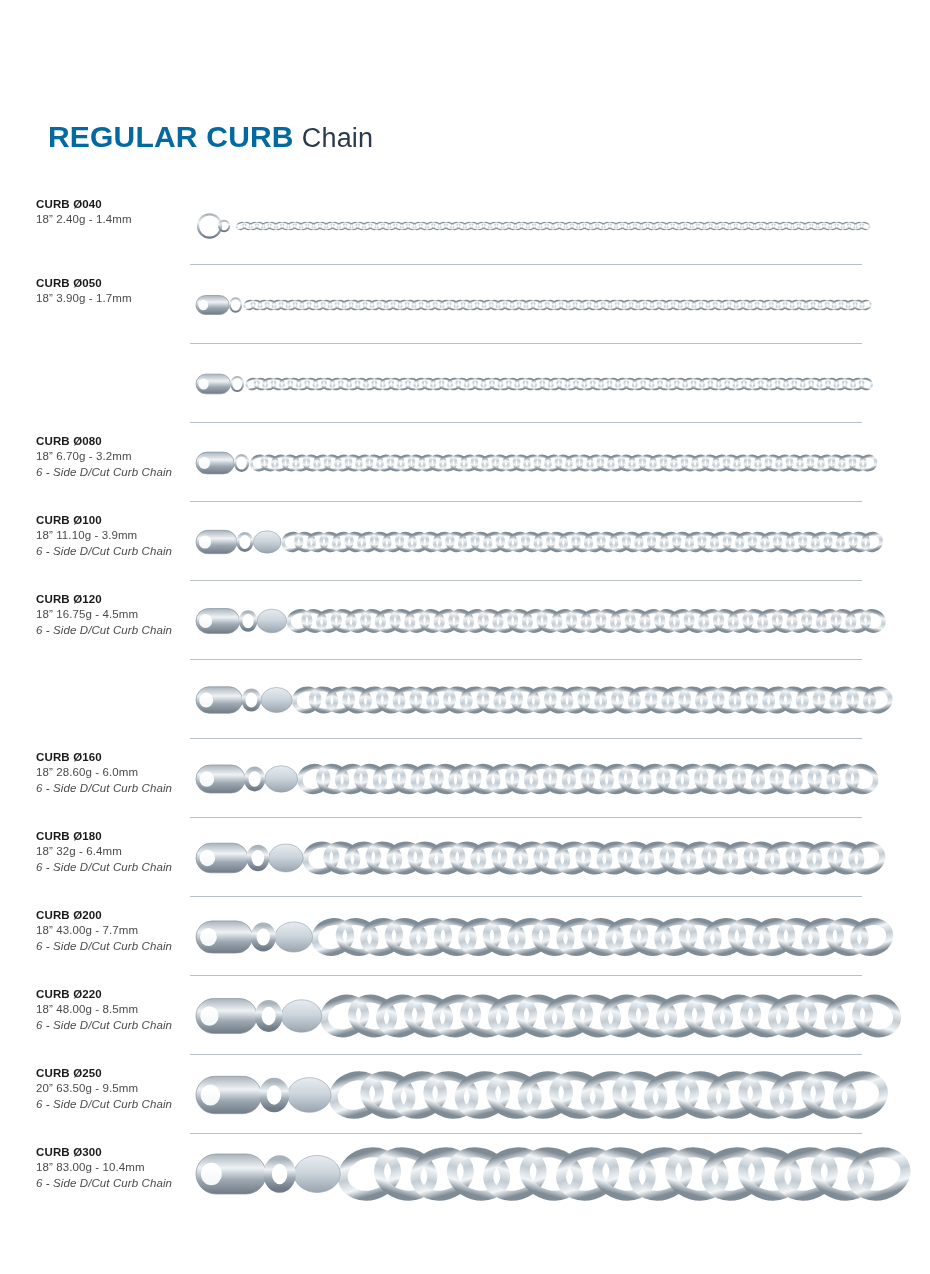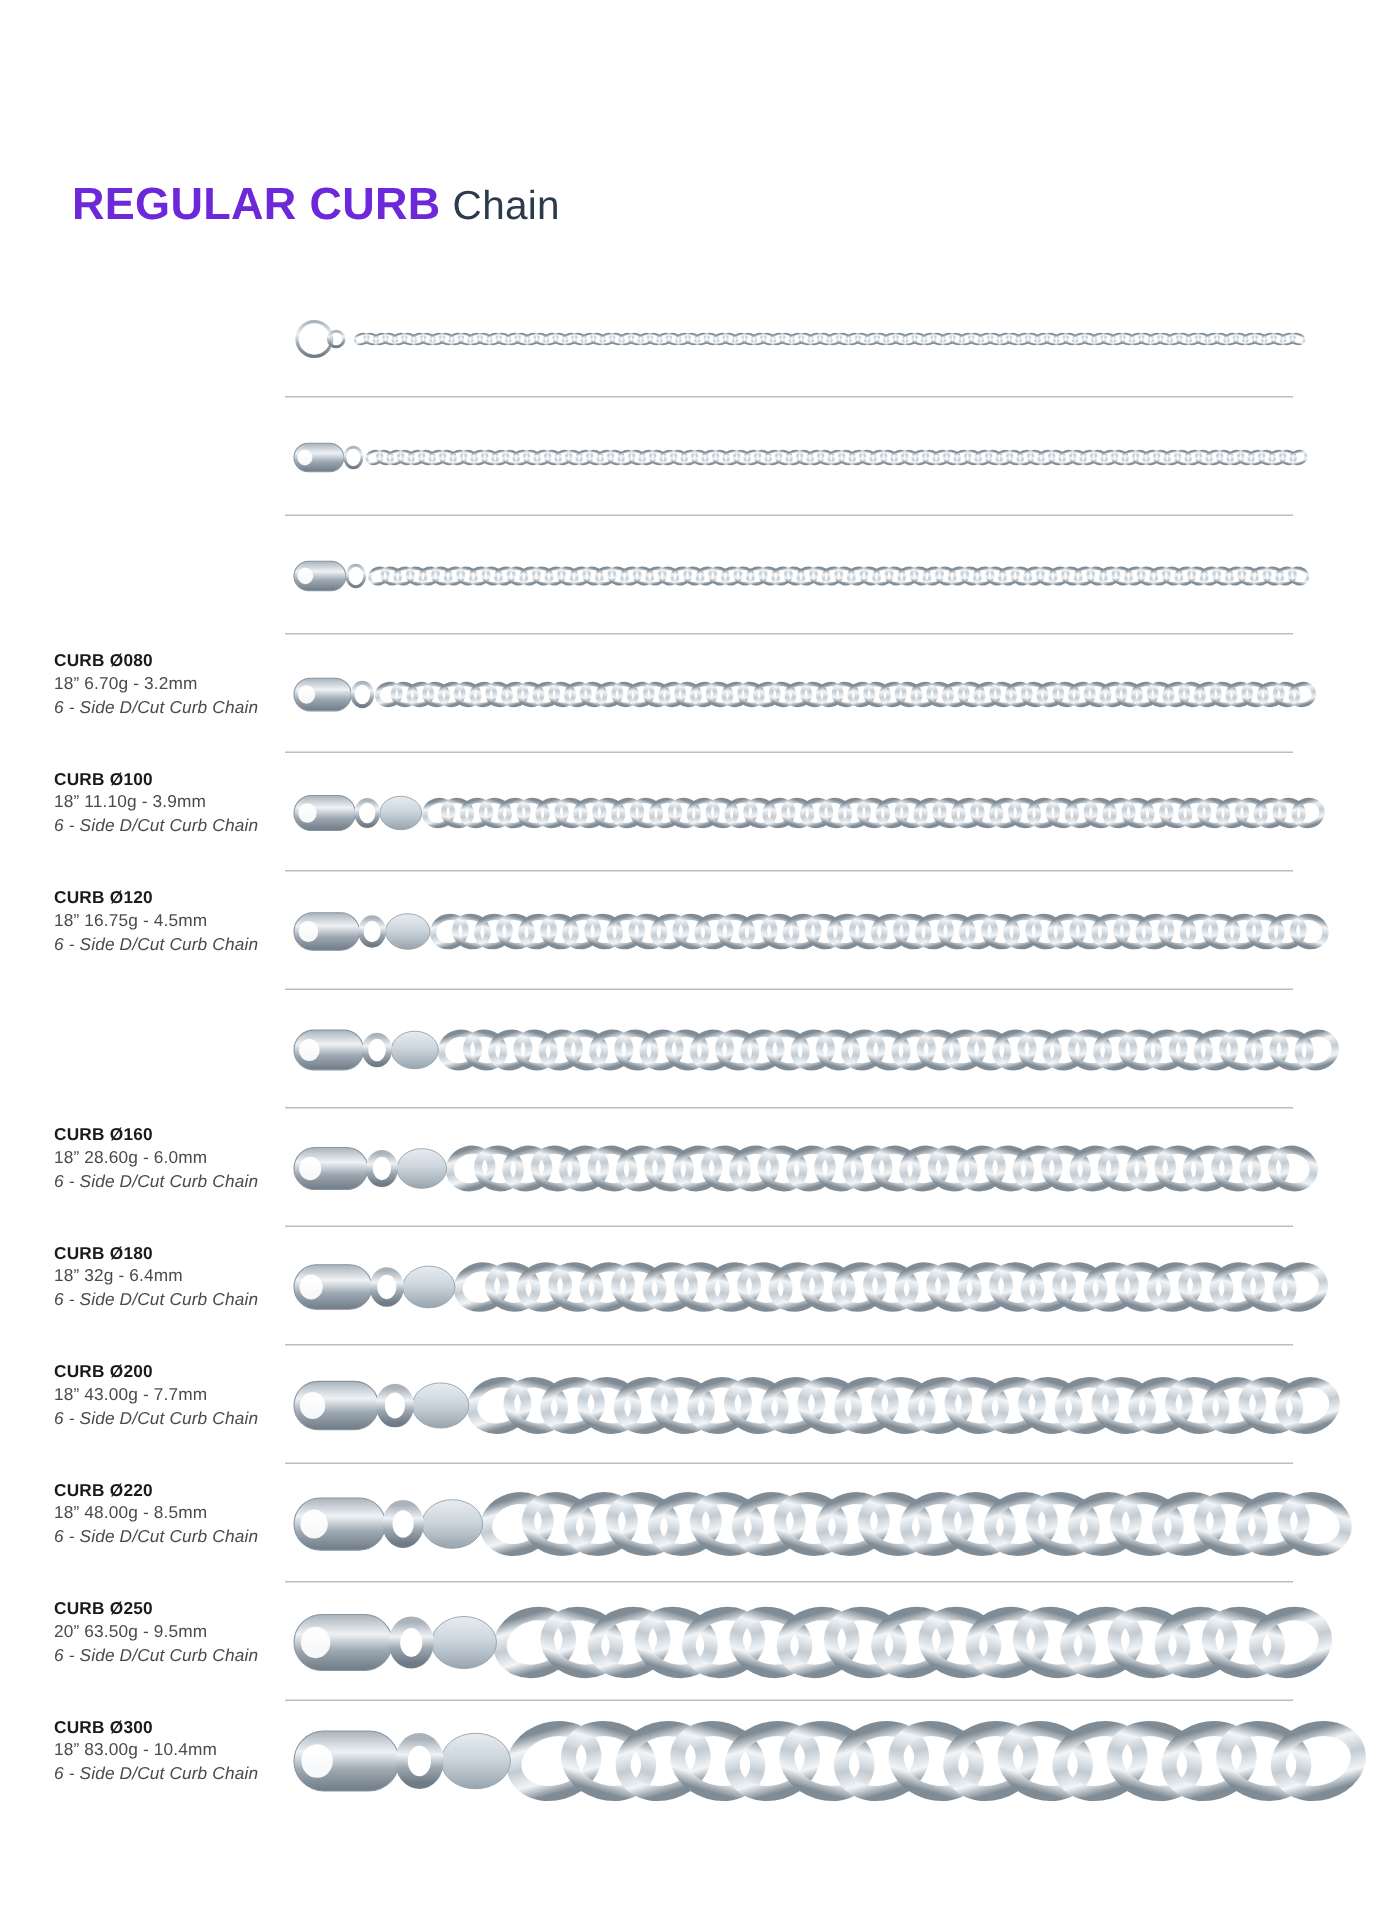--- a/index.html
+++ b/index.html
@@ -27,21 +27,21 @@
   .page-header {
     position: absolute;
     left: 48px;
     top: 120px;
     white-space: nowrap;
   }
   .title-strong {
     font-size: 30px;
     font-weight: 700;
     letter-spacing: 0.2px;
-    color: #6d28d9;
+    color: #0369a1;
   }
   .title-light {
     font-size: 27px;
     font-weight: 400;
     letter-spacing: 0.2px;
     color: #2b3a4d;
     margin-left: 8px;
     text-align: right;
   }
 
@@ -121,20 +121,24 @@
 <body>
 
 <div class="page">
 
   <div class="page-header">
     <span class="title-strong">REGULAR CURB</span><span class="title-light">Chain</span>
   </div>
 
   <div class="rows" id="rows-container">
       <div class="row">
+        <div class="row-labels">
+          <div class="row-code">CURB Ø040</div>
+          <div class="row-spec">18” 2.40g - 1.4mm</div>
+        </div>
         <div class="chain-art">
           <svg viewBox="0 0 674 60" preserveAspectRatio="none">
             <defs>
     <linearGradient id="g-link-0" x1="0" y1="0" x2="0" y2="1">
       <stop offset="0%" stop-color="#7f8b95"></stop>
       <stop offset="22%" stop-color="#f2f5f7"></stop>
       <stop offset="50%" stop-color="#c3ccd3"></stop>
       <stop offset="78%" stop-color="#f2f5f7"></stop>
       <stop offset="100%" stop-color="#7f8b95"></stop>
     </linearGradient>
@@ -450,20 +454,24 @@
             <g transform="translate(672.9039999999994,30) rotate(16)">
               <ellipse cx="0" cy="0" rx="4.68" ry="3.22" fill="none" stroke="url(#g-link-0)" stroke-width="1.6" stroke-linecap="round"></ellipse>
             </g>
       <circle cx="17.560000000000002" cy="30" r="11.56" fill="none" stroke="url(#g-clasp-0)" stroke-width="2.2"></circle>
       <circle cx="32.120000000000005" cy="30" r="5.202" fill="none" stroke="url(#g-clasp-0)" stroke-width="2"></circle>
           </svg>
         </div>
         <div class="row-divider"></div>
       </div>
       <div class="row">
+        <div class="row-labels">
+          <div class="row-code">CURB Ø050</div>
+          <div class="row-spec">18” 3.90g - 1.7mm</div>
+        </div>
         <div class="chain-art">
           <svg viewBox="0 0 674 60" preserveAspectRatio="none">
             <defs>
     <linearGradient id="g-link-1" x1="0" y1="0" x2="0" y2="1">
       <stop offset="0%" stop-color="#7f8b95"></stop>
       <stop offset="22%" stop-color="#f2f5f7"></stop>
       <stop offset="50%" stop-color="#c3ccd3"></stop>
       <stop offset="78%" stop-color="#f2f5f7"></stop>
       <stop offset="100%" stop-color="#7f8b95"></stop>
     </linearGradient>

